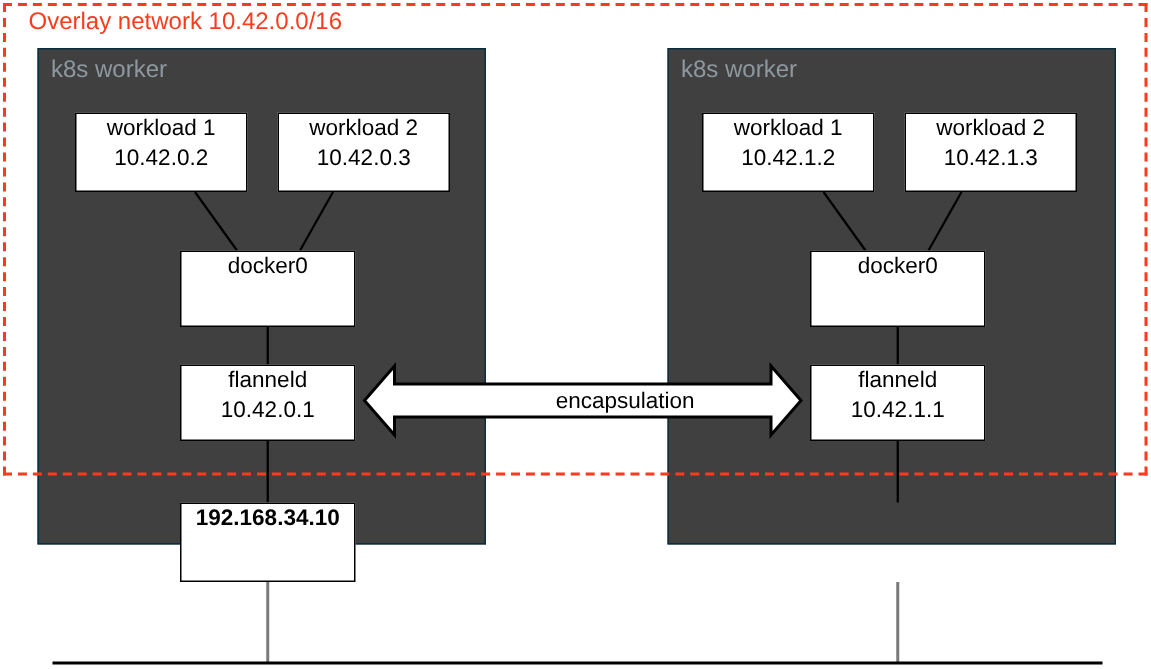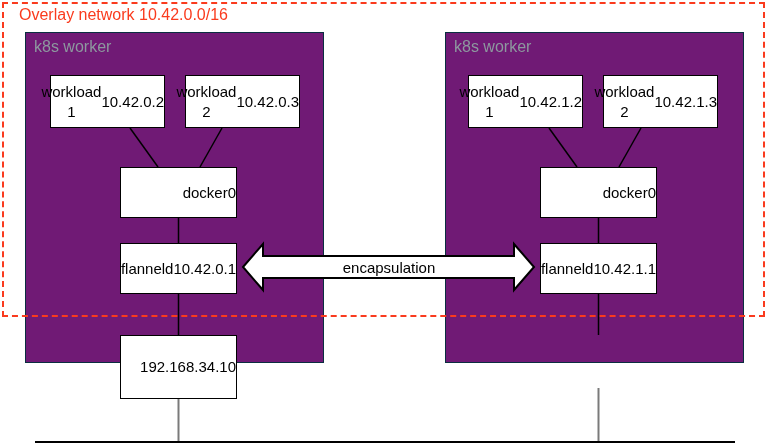--- a/index.html
+++ b/index.html
@@ -23,21 +23,21 @@
     position: absolute;
     left: 7px; top: 6px;
     color: #fa3b1e;
     font-size: 16px;
     z-index: 6;
     white-space: nowrap;
     margin-left: 12px;
   }
   .worker {
     position: absolute;
-    background: #701a75;
+    background: #404040;
     border: 1px solid #0a2e40;
     z-index: 1;
     box-sizing: border-box;
   }
   .worker-left  { left: 25px; top: 32px; width: 299px; height: 331px; }
   .worker-right { left: 445px; top: 32px; width: 299px; height: 331px; }
   .worker-label {
     color: #8d989f;
     font-size: 16px;
     padding: 5px 0 0 8px;
@@ -48,45 +48,45 @@
     width: 767px; height: 446px;
     z-index: 2;
   }
   .node {
     position: absolute;
     background: #ffffff;
     border: 1px solid #000000;
     z-index: 3;
     box-sizing: border-box;
     display: flex;
-    flex-direction: row;
+    flex-direction: column;
     align-items: center;
-    justify-content: flex-end;
+    justify-content: flex-start;
     font-size: 15px;
     line-height: 20px;
     color: #000000;
     text-align: center;
   }
   
   .n-wl1-l  { left: 50px;  top: 75px;  width: 115px; height: 53px; }
   .n-wl2-l  { left: 185px; top: 75px;  width: 115px; height: 53px; }
   .n-dkr-l  { left: 120px; top: 167px; width: 117px; height: 51px; }
   .n-fln-l  { left: 120px; top: 243px; width: 117px; height: 51px; }
-  .n-hip-l  { left: 120px; top: 335px; width: 117px; height: 64px; }
+  .n-hip-l  { left: 120px; top: 335px; width: 117px; height: 53px; font-weight: bold; }
   
   .n-wl1-r  { left: 468px; top: 75px;  width: 115px; height: 53px; }
   .n-wl2-r  { left: 603px; top: 75px;  width: 115px; height: 53px; }
   .n-dkr-r  { left: 540px; top: 167px; width: 117px; height: 51px; }
   .n-fln-r  { left: 540px; top: 243px; width: 117px; height: 51px; }
   .n-hip-r  { left: 540px; top: 335px; width: 117px; height: 53px; }
   .arrow-label {
     position: absolute;
     left: 315px; top: 259px;
     width: 148px;
-    text-align: center;
+    text-align: right;
     font-size: 15px;
     color: #000000;
     z-index: 4;
   }
 </style>
 </head>
 <body>
 
 <div class="canvas">
 

